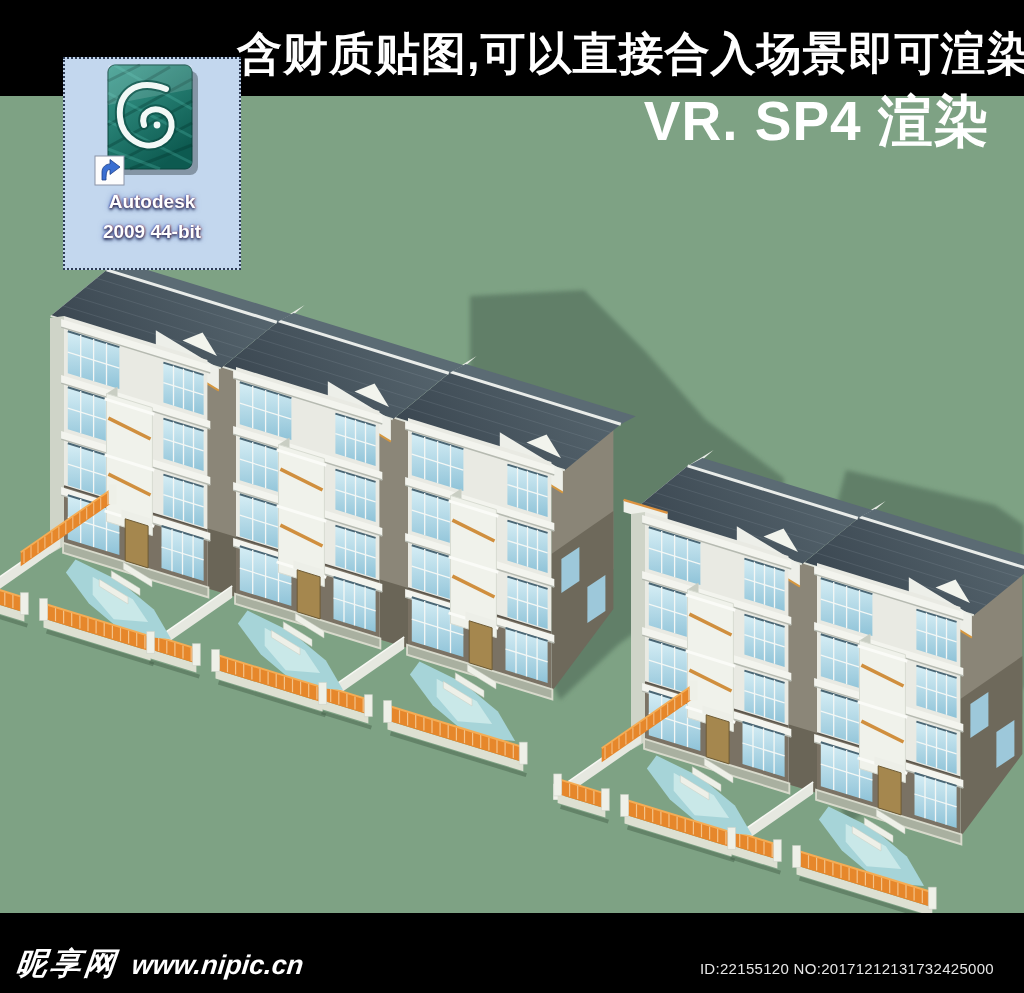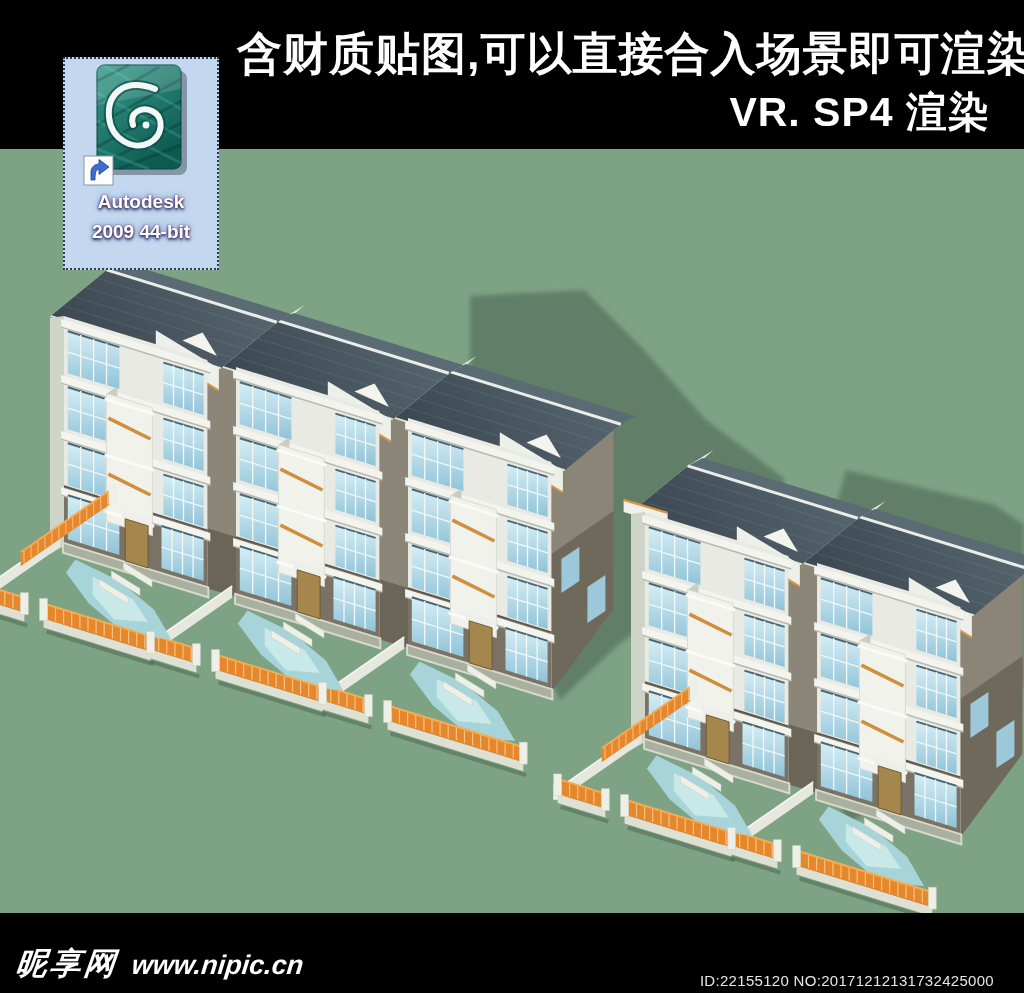--- a/index.html
+++ b/index.html
@@ -3,46 +3,46 @@
 <meta charset="utf-8">
 <style>
   html,body{margin:0;padding:0;background:#222;}
   .stage{
     position:relative;width:1024px;height:993px;overflow:hidden;
     background:var(--bg,#7ea284);
     font-family:"Liberation Sans","DejaVu Sans",sans-serif;
   }
   #scene-svg{position:absolute;left:0;top:0;width:1024px;height:993px;z-index:1;}
   .top-bar{
-    position:absolute;left:0;top:0;width:1024px;height:149px;
+    position:absolute;left:0;top:0;width:1024px;height:96px;
     background:var(--bar,#000);z-index:5;color:#fff;
   }
   .banner-line1{
     position:absolute;left:237px;top:24px;font-size:45px;font-weight:700;
     letter-spacing:1px;white-space:nowrap;
   }
   .banner-line2{
-    position:absolute;right:34px;top:85px;font-size:41px;font-weight:600;
+    position:absolute;right:34px;top:85px;font-size:55px;font-weight:600;
     letter-spacing:1px;white-space:nowrap;
   }
   .bottom-bar{
     position:absolute;left:0;top:913px;width:1024px;height:80px;
     background:var(--bar,#000);z-index:5;color:#fff;
   }
   .site-logo{
     position:absolute;left:16px;top:30px;font-size:31px;font-weight:800;
     font-style:italic;letter-spacing:3px;transform:skewX(-6deg);white-space:nowrap;
   }
   .site-url{font-size:27px;letter-spacing:0;margin-left:14px;}
   .image-id{
     position:absolute;right:30px;top:47px;font-size:15px;color:#e6e6e6;
-    letter-spacing:0.3px;white-space:nowrap;margin-top:12px;
+    letter-spacing:0.3px;white-space:nowrap;
   }
   .desktop-icon{
-    position:absolute;left:63px;top:57px;width:156px;height:213px;z-index:6;
+    position:absolute;left:63px;top:57px;width:178px;height:213px;z-index:6;
     background:var(--sel,#c3d7ee);border:2px dotted #2e3c55;box-sizing:border-box;
     cursor:pointer;
   }
   .icon-art{position:relative;width:104px;height:116px;margin:4px auto 0 auto;}
   .icon-art svg{position:absolute;left:0;top:0;}
   .icon-arrow{left:-6px !important;top:auto !important;bottom:-8px;}
   .icon-label{
     margin-top:8px;text-align:center;color:#fff;font-weight:700;font-size:19px;
     line-height:30px;
     text-shadow:0 2px 3px rgba(10,20,60,.85),1px 0 2px rgba(200,60,40,.55),

